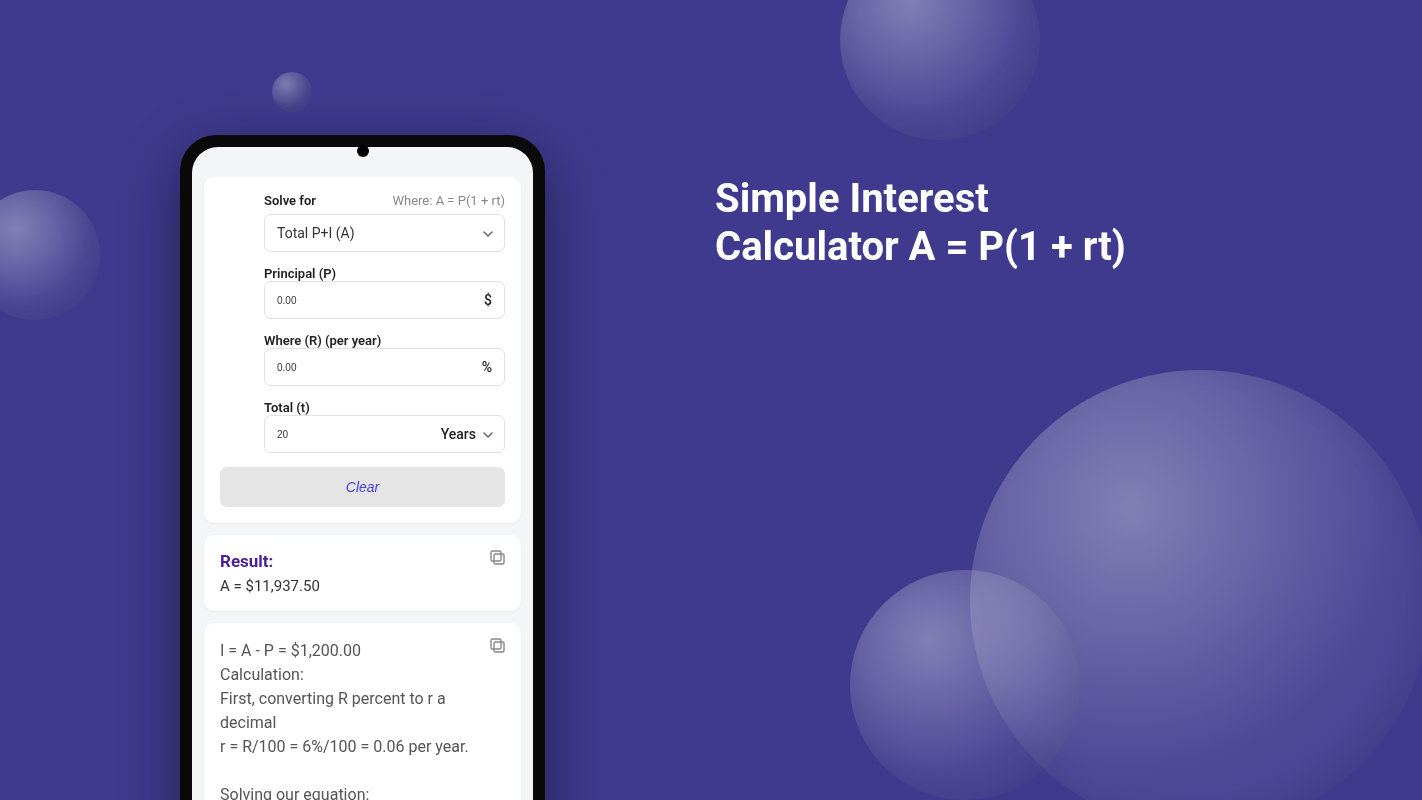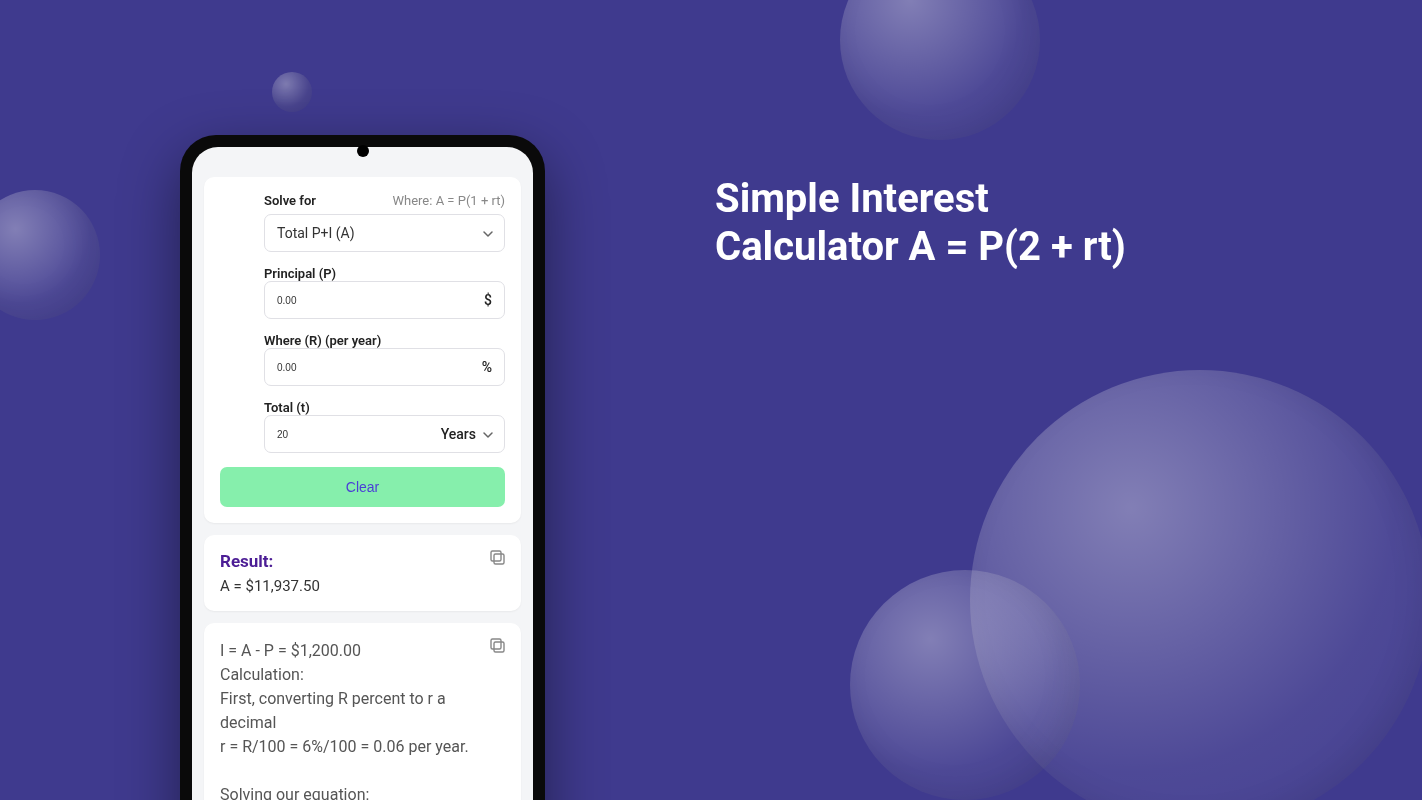--- a/index.html
+++ b/index.html
@@ -123,21 +123,21 @@
 .btn {
   flex: 1;
   padding: 12px;
   border-radius: 7px;
   font-size: 14px;
   font-weight: 500;
   text-align: center;
   cursor: pointer;
   border: none;
 }
-.btn-clear { background: #86efac; color: #4a3fd6; }
+.btn-clear { background: #e5e5e5; color: #4a3fd6; font-style: italic; }
 .btn-calc { background: #4a3fd6; color: #fff; }
 .result-card { position: relative; padding: 16px; }
 .result-title {
   font-size: 17px;
   font-weight: 700;
   color: #4c1d95;
   margin-bottom: 6px;
 }
 .result-value {
   font-size: 15px;
@@ -164,21 +164,21 @@
 <body>
 
 <div class="bubble b1"></div>
 <div class="bubble b2"></div>
 <div class="bubble b3"></div>
 <div class="bubble b4"></div>
 <div class="bubble b5"></div>
 
 <div class="hero-title">
   <div>Simple Interest</div>
-  <div>Calculator A = P(2 + rt)</div>
+  <div>Calculator A = P(1 + rt)</div>
 </div>
 
 <div class="phone">
   <div class="camera"></div>
   <div class="phone-screen">
 
     <div class="card first">
 
       <div class="field-group">
         <div class="label-row">

